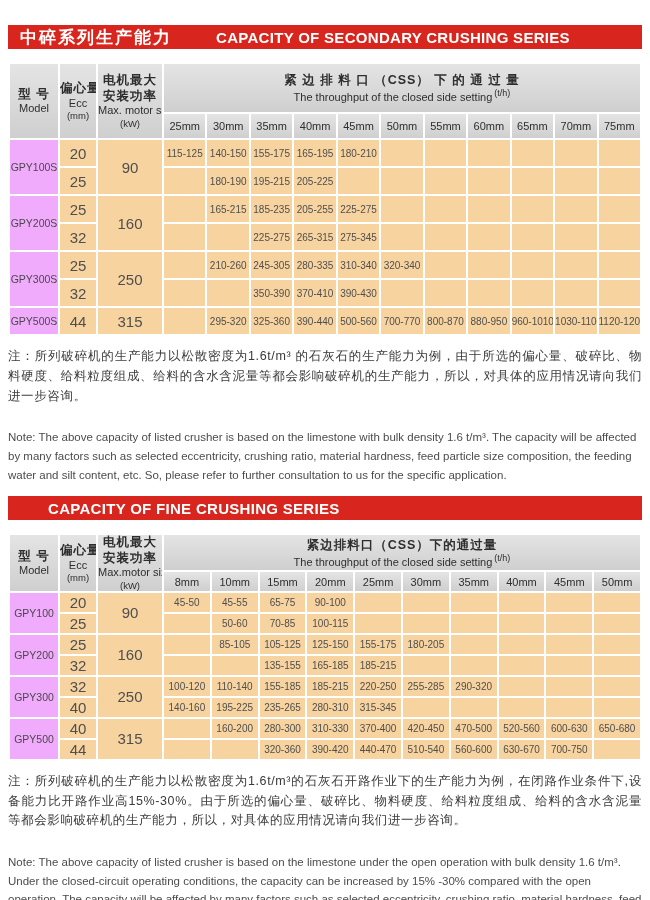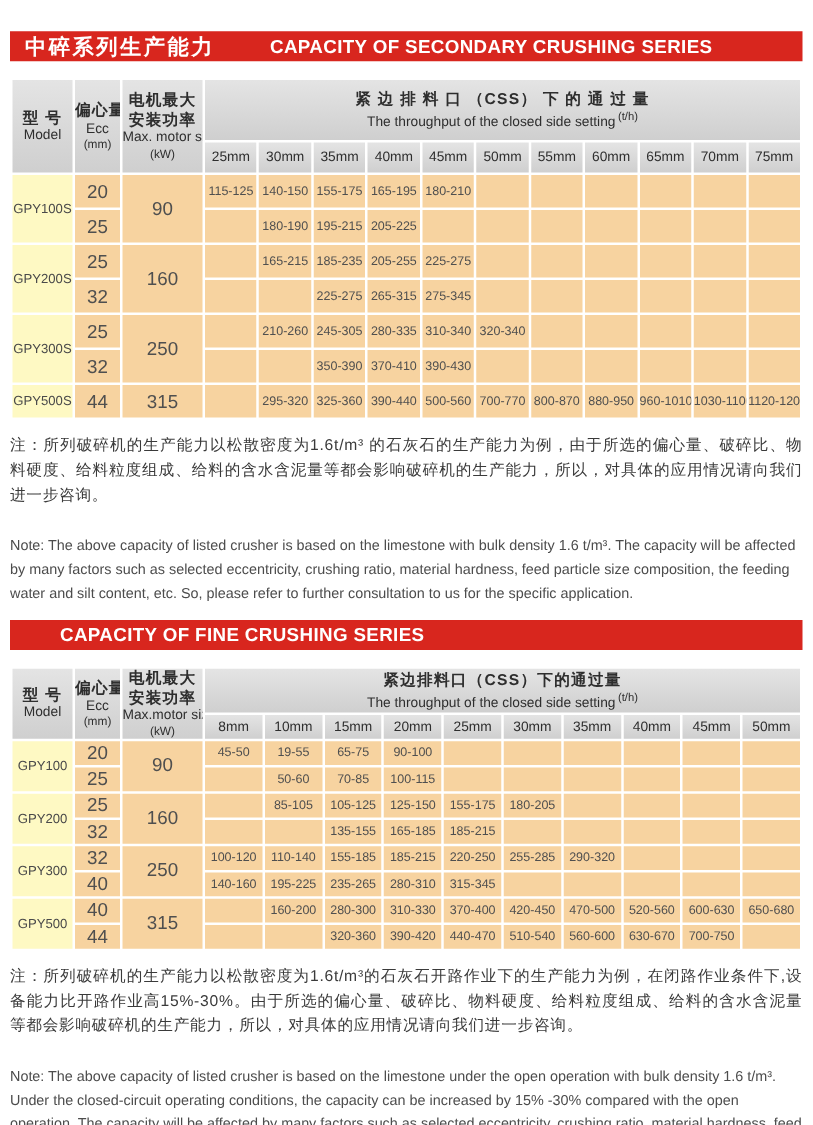--- a/index.html
+++ b/index.html
@@ -34,21 +34,21 @@
   }
   table.cap th {
     background:linear-gradient(#e4e4e4,#cfcfcf); color:#2e2e2e; font-weight:normal;
   }
   .hdr-cn   { font-size:12.5px; font-weight:bold; letter-spacing:1px; line-height:1.25; }
   .hdr-en   { font-size:11px; line-height:1.2; }
   .hdr-unit { font-size:9.5px; line-height:1.2; }
   .css-en-wrap { font-size:11px; }
   .css-unit { font-size:9px; vertical-align:super; margin-left:2px; }
   th.size-cell { font-size:11px; }
-  td.model-cell { background:#fef9c3; color:#4a4a4a; font-size:10.5px; }
+  td.model-cell { background:#f0abfc; color:#4a4a4a; font-size:10.5px; }
   td.data-cell, td.ecc-cell, td.motor-cell {
     background:var(--cell,#f7d3a0); color:#4f4f4f; font-size:10px;
   }
   td.ecc-cell, td.motor-cell { font-size:15px;margin-left:32px; }
   .t1 thead tr.top-row th { height:48px; }
   .t1 thead tr.size-row th { height:24px; }
   .t1 tbody td { height:26px; }
   .t2 thead tr.top-row th { height:32px; }
   .t2 thead tr.size-row th { height:17px; }
   .t2 tbody td { height:19px; }
@@ -295,21 +295,21 @@
               <th class="size-cell">45mm</th>
               <th class="size-cell">50mm</th>
             </tr>
           </thead>
           <tbody>
             <tr>
               <td class="model-cell" rowspan="2">GPY100</td>
               <td class="ecc-cell">20</td>
               <td class="motor-cell" rowspan="2">90</td>
               <td class="data-cell">45-50</td>
-              <td class="data-cell">19-55</td>
+              <td class="data-cell">45-55</td>
               <td class="data-cell">65-75</td>
               <td class="data-cell">90-100</td>
               <td class="data-cell"></td>
               <td class="data-cell"></td>
               <td class="data-cell"></td>
               <td class="data-cell"></td>
               <td class="data-cell"></td>
               <td class="data-cell"></td>
             </tr>
             <tr>

